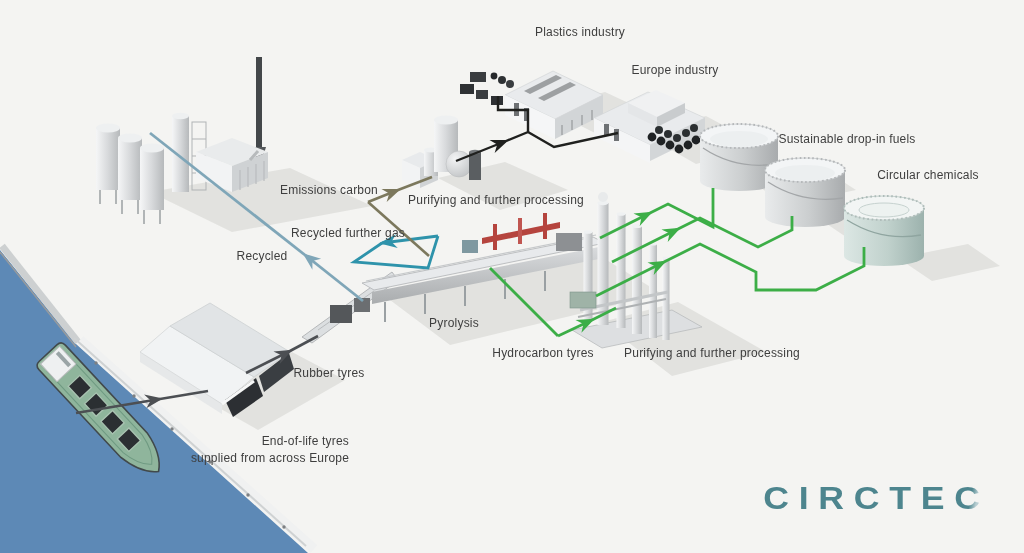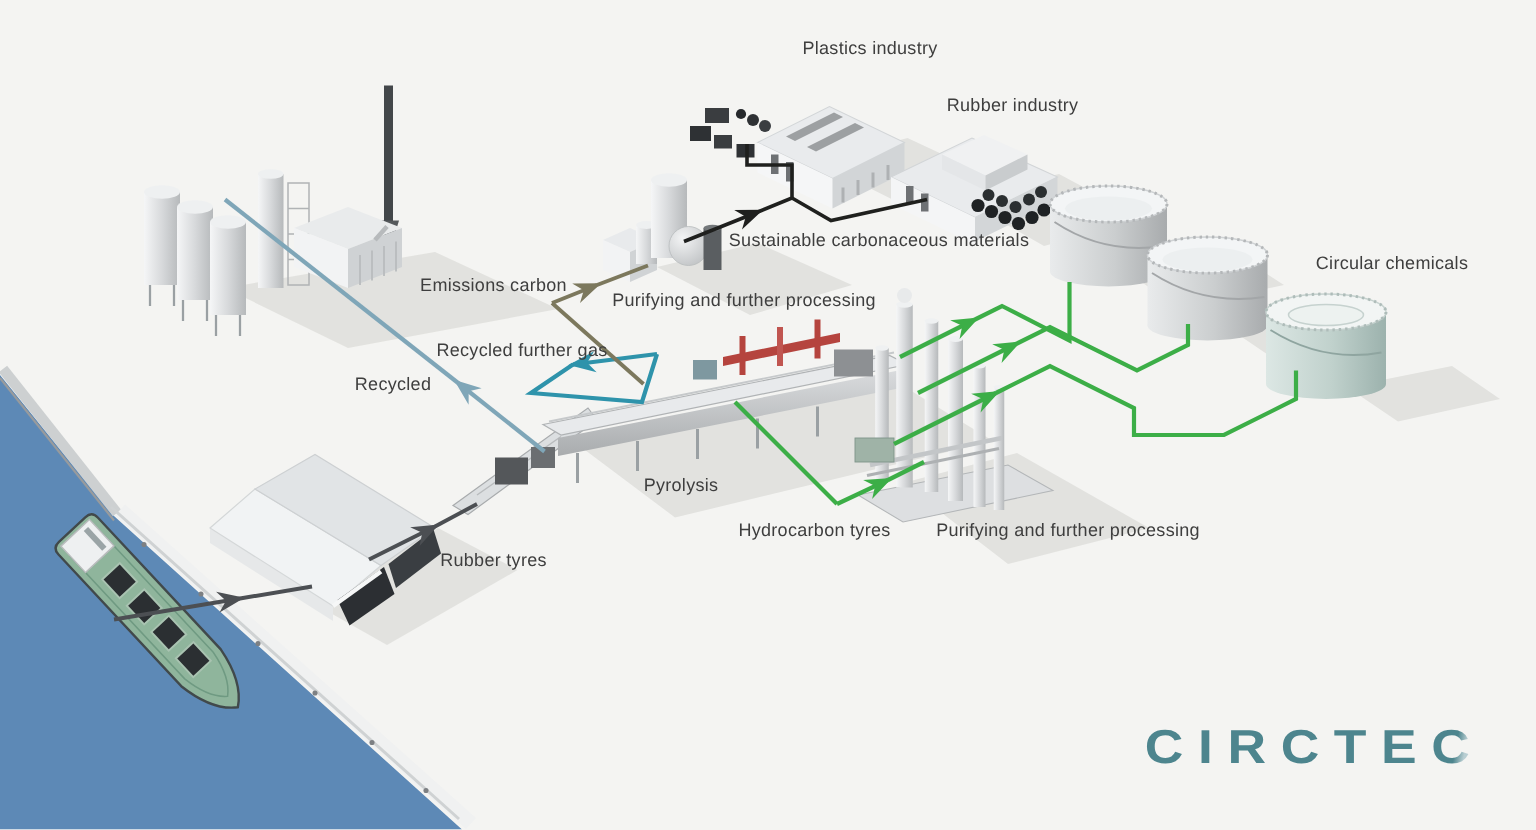--- a/index.html
+++ b/index.html
@@ -314,27 +314,31 @@
     <path d="M612 262 L678 229" marker-end="url(#aGreen)"></path>
     <path d="M678 229 L700 218 L758 247 L792 230 L792 216"></path>
   </g>
   <g stroke="#3cae47" stroke-width="2.8" fill="none">
     <path d="M596 296 L664 262" marker-end="url(#aGreen)"></path>
     <path d="M664 262 L700 244 L756 272 L756 290 L816 290 L864 266 L864 247"></path>
   </g>
 </svg>
 
 <div class="lbl" style="left:580px;top:24px">Plastics industry</div>
-<div class="lbl" style="left:675px;top:62px">Rubber industry</div>
-<div class="lbl" style="left:586px;top:152px">Sustainable carbonaceous materials</div>
+<div class="lbl" style="left:675px;top:62px">Europe industry</div>
 <div class="lbl" style="left:329px;top:182px">Emissions carbon</div>
 <div class="lbl" style="left:496px;top:192px">Purifying and further processing</div>
 <div class="lbl" style="left:348px;top:225px">Recycled further gas</div>
 <div class="lbl" style="left:262px;top:248px">Recycled</div>
 <div class="lbl" style="left:454px;top:315px">Pyrolysis</div>
 <div class="lbl" style="left:543px;top:345px">Hydrocarbon tyres</div>
 <div class="lbl" style="left:712px;top:345px">Purifying and further processing</div>
+<div class="lbl" style="left:847px;top:131px">Sustainable drop-in fuels</div>
 <div class="lbl" style="left:928px;top:167px">Circular chemicals</div>
 <div class="lbl" style="left:329px;top:365px">Rubber tyres</div>
+<div class="lbl" style="left:270px;top:433px">
+  <span style="display:block">End-of-life tyres</span>
+  <span style="display:block">supplied from across Europe</span>
+</div>
 
 <div class="logo"><span>CIRCTE</span><span class="last">C</span></div>
 
 </div>
 
 </body></html>

